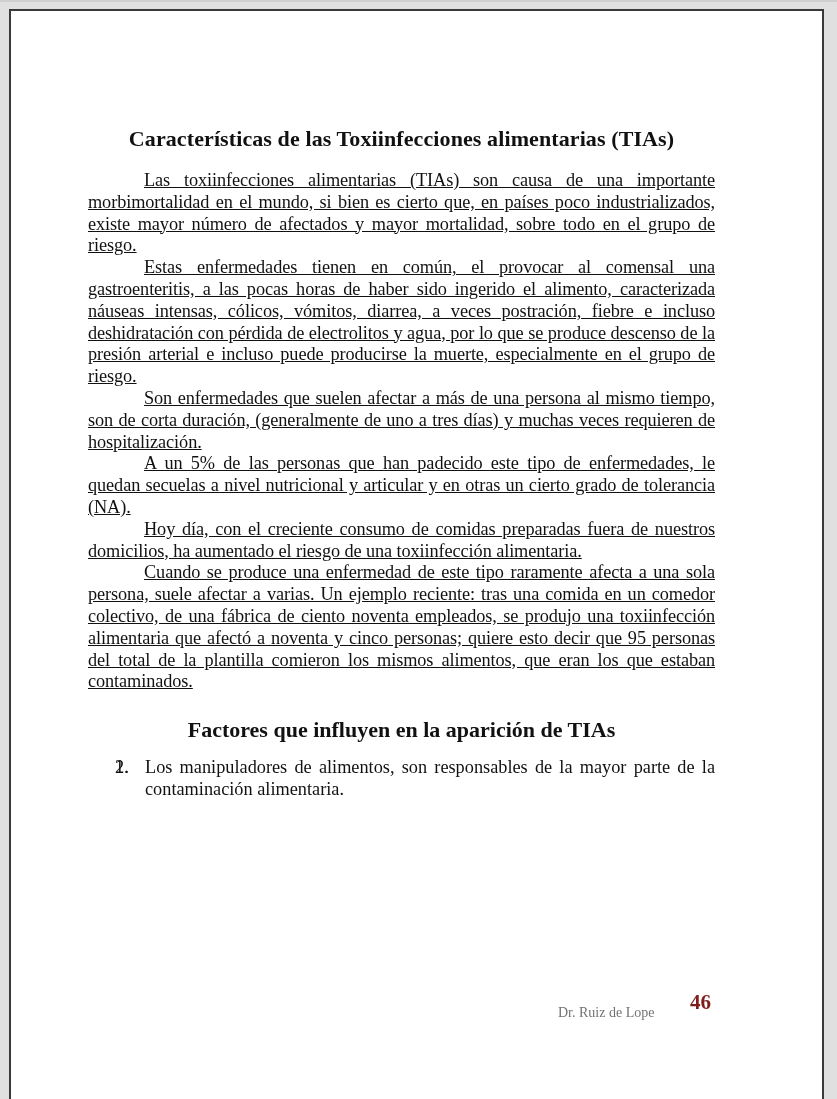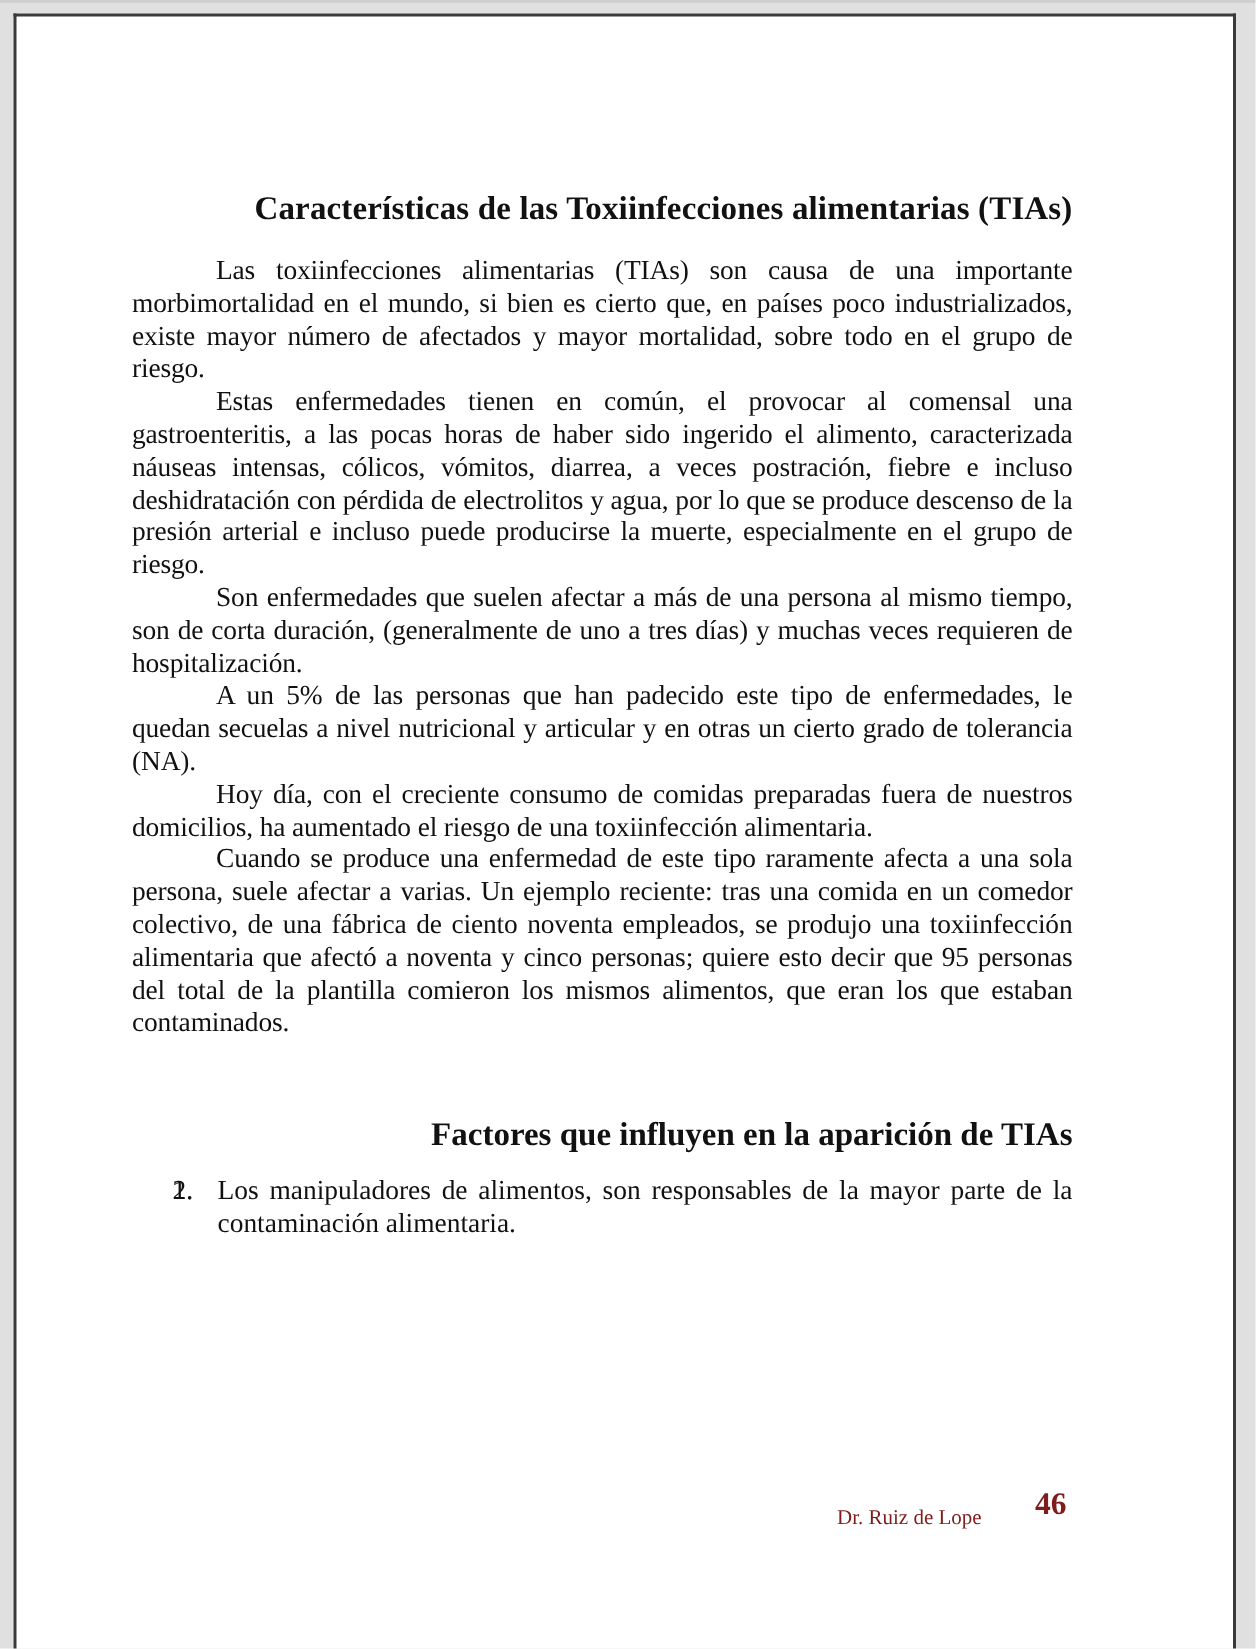--- a/index.html
+++ b/index.html
@@ -7,34 +7,34 @@
     width:837px; height:1099px; background:#e0e0e0; position:relative; overflow:hidden;
     font-family:"Liberation Serif", "DejaVu Serif", serif;
   }
   .topbar { position:absolute; left:0; top:0; width:837px; height:2px; background:#cfcfcf; }
   .page {
     position:absolute; left:9px; top:9px; width:815px; height:1092px;
     background:#fff; border:2px solid #3a3a3a; border-bottom:none; box-sizing:border-box;
   }
   .content { position:absolute; left:77px; top:113px; width:627px; color:#111; }
   h1, h2 {
-    font-family:"Liberation Serif", serif; font-weight:bold; text-align:right; margin:0;
+    font-family:"Liberation Serif", serif; font-weight:bold; text-align:center; margin:0;
     color:#111;
   }
   h1 { font-size:22px; line-height:30px; letter-spacing:0.1px; }
-  h2 { font-size:22px; line-height:30px; margin-top:48px; margin-bottom:12px; }
-  .body { margin-top:16px; }
+  h2 { font-size:22px; line-height:30px; margin-top:22px; margin-bottom:12px; }
+  .body { margin-top:16px;text-decoration:underline; }
   p {
     margin:0; font-size:18.3px; line-height:21.8px; text-align:justify; text-indent:56px;
     letter-spacing:-0.1px;
   }
   ol { margin:0; padding:0; list-style:none; }
   ol li { position:relative; padding-left:57px; font-size:18.3px; line-height:21.8px; text-align:justify; }
   ol li .num { position:absolute; left:27px; top:0; }
-  .footer-author { position:absolute; left:558px; top:1005px; font-size:14px; color:#7f1d1d; }
+  .footer-author { position:absolute; left:558px; top:1005px; font-size:14px; color:#737373; }
   .footer-page { position:absolute; left:690px; top:990px; font-size:21px; font-weight:bold; color:#7f1d1d; }
 </style>
 </head>
 <body>
 
 <div class="topbar"></div>
 <div class="page">
   <div class="content">
     <h1>Características de las Toxiinfecciones alimentarias (TIAs)</h1>
     <div class="body">

